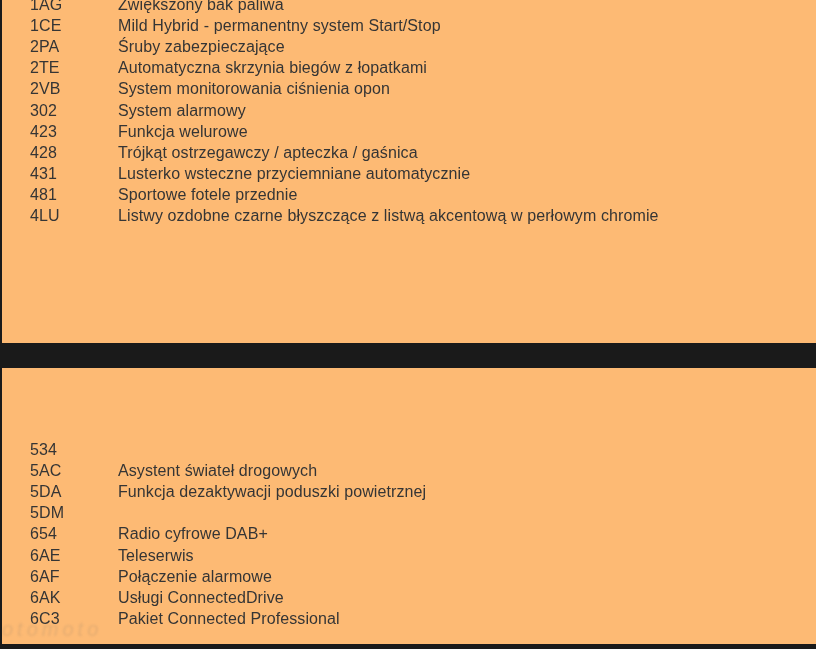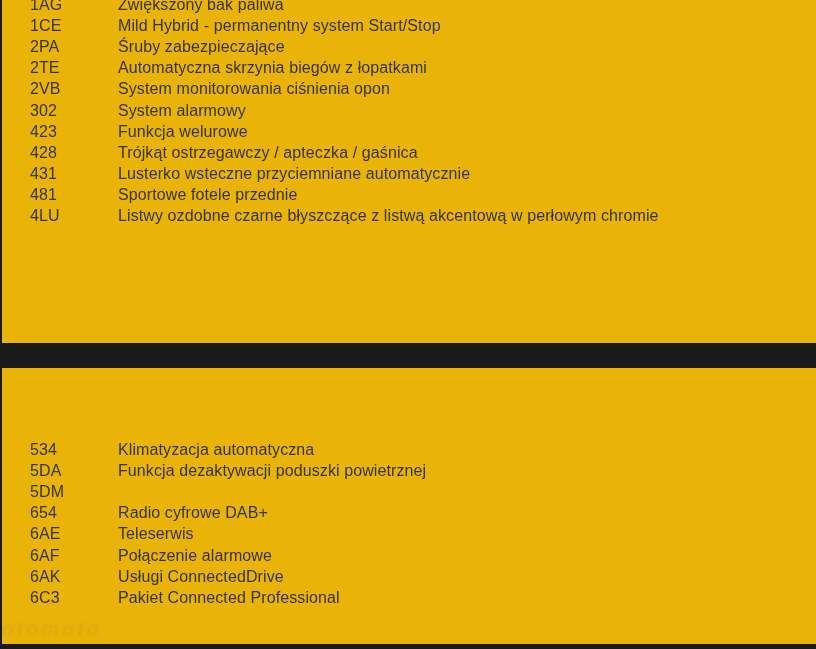--- a/index.html
+++ b/index.html
@@ -4,21 +4,21 @@
 <style>
   html, body {
     margin: 0;
     padding: 0;
     background: #ffffff;
   }
   .page {
     position: relative;
     width: 816px;
     height: 649px;
-    background: #eab308;
+    background: #fdba74;
     overflow: hidden;
     font-family: "Liberation Sans", "DejaVu Sans", sans-serif;
     color: #353535;
   }
   .left-edge-line {
     position: absolute;
     left: 0;
     top: 0;
     width: 2px;
     height: 649px;
@@ -140,24 +140,27 @@
   </div>
 </div>
 
   <div class="divider-bar mid"></div>
 
   <div class="watermark">otomoto</div>
 
   <div class="options-list bottom">
   <div class="option-row">
     <span class="option-code">534</span>
-    <span class="option-label">Klimatyzacja automatyczna</span>
   </div>
 
 
+  <div class="option-row">
+    <span class="option-code">5AC</span>
+    <span class="option-label">Asystent świateł drogowych</span>
+  </div>
 
   <div class="option-row">
     <span class="option-code">5DA</span>
     <span class="option-label">Funkcja dezaktywacji poduszki powietrznej</span>
   </div>
 
   <div class="option-row">
     <span class="option-code">5DM</span>
   </div>
 

